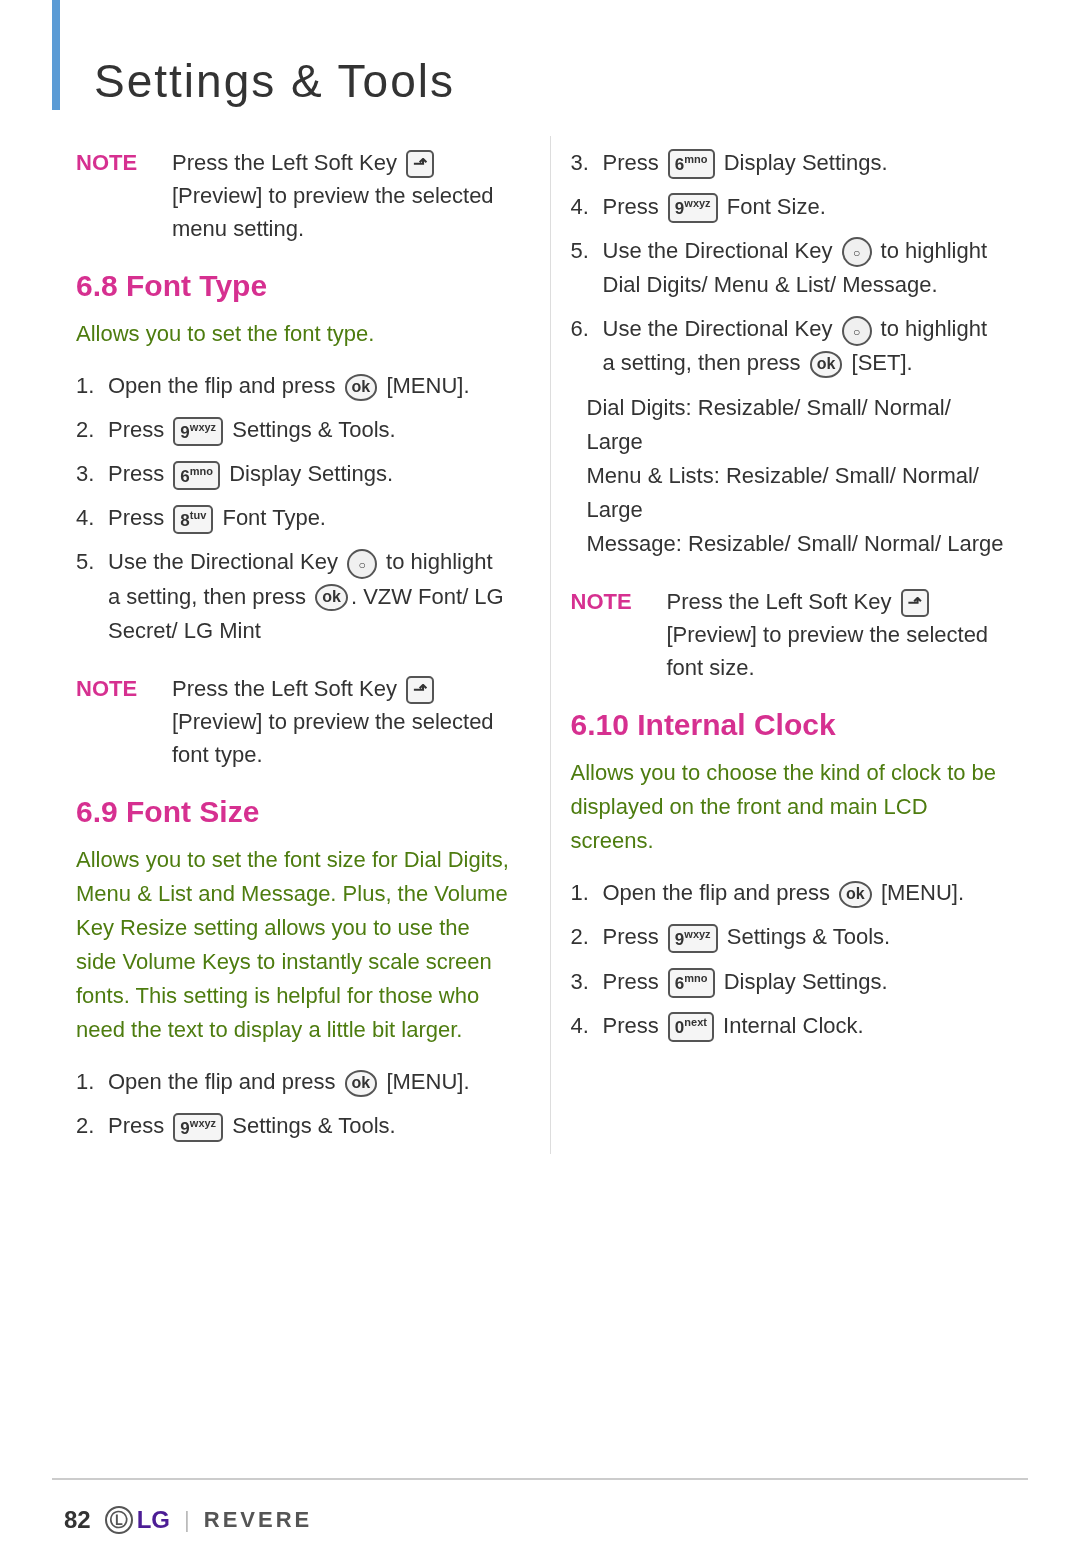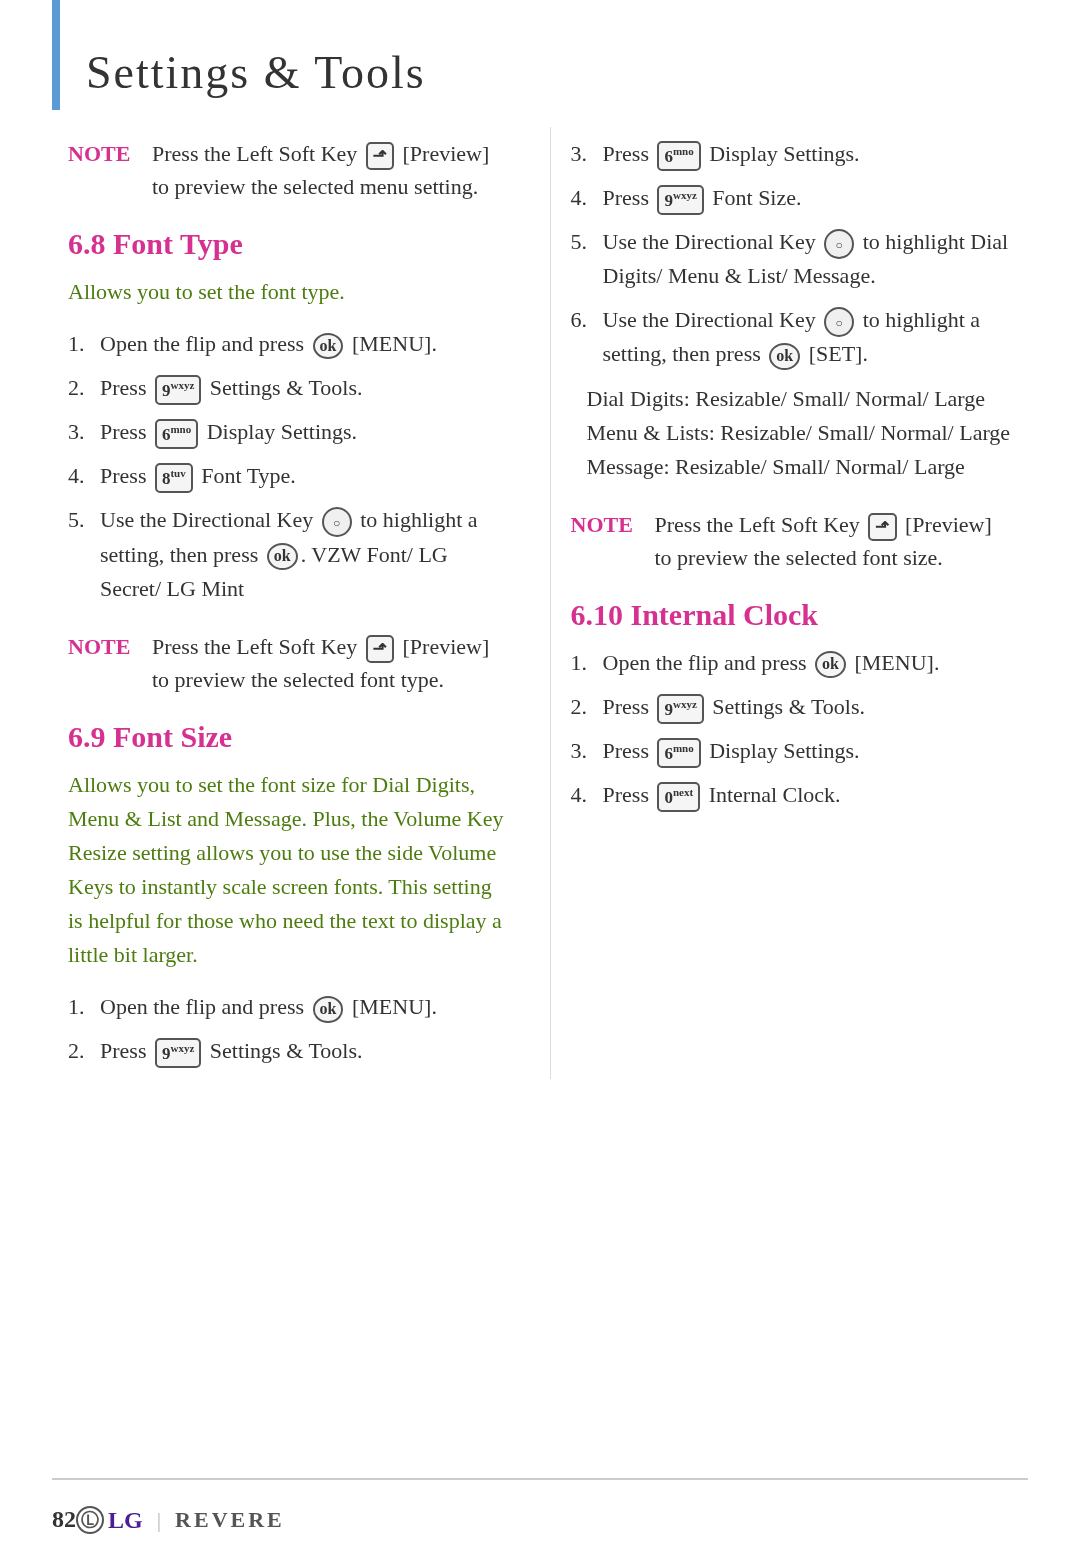--- a/index.html
+++ b/index.html
@@ -10,22 +10,21 @@
       min-height: 1552px;
       position: relative;
       overflow: hidden;
     }
 
     .page {
       width: 1080px;
       min-height: 1552px;
       background: #fff;
       position: relative;
-      padding: 8px;
-      font-family: Liberation Serif, serif;
+      padding: 16px;
     }
 
     
     .accent-bar {
       position: absolute;
       left: 52px;
       top: 0;
       width: 8px;
       height: 110px;
       background: #5b9bd5;
@@ -55,21 +54,21 @@
     .right-col {
       flex: 1;
       padding-top: 10px;
       padding-left: 20px;
       border-left: 1px solid #ddd;
     }
 
     .note-block {
       display: flex;
       flex-direction: row;
-      gap: 14px;
+      gap: 26px;
       margin-bottom: 22px;
       font-size: 22px;
       line-height: 1.5;
       color: #333;
     }
 
     .note-label {
       color: #d63090;
       font-weight: bold;
       font-size: 22px;
@@ -178,24 +177,25 @@
       bottom: 72px;
       left: 52px;
       right: 52px;
       height: 2px;
       background: #ccc;
     }
 
     .footer {
       position: absolute;
       bottom: 18px;
-      left: 52px;
+      left: 64px;
       right: 60px;
       display: flex;
       align-items: flex-start;
+      gap: 14px;
     }
 
     .footer-page {
       font-size: 24px;
       color: #333;
       font-weight: bold;
     }
 
     .footer-logo {
       display: flex;
@@ -329,20 +329,21 @@
       </div>
 
       <div class="note-block section-gap">
         <span class="note-label">NOTE</span>
         <span class="note-text">Press the Left Soft Key <span class="key-icon">⬏</span>
           [Preview] to preview the selected font size.</span>
       </div>
 
       <div class="section-gap">
         <div class="section-heading">6.10 Internal Clock</div>
+        <p class="section-desc">Allows you to choose the kind of clock to be displayed on the front and main LCD screens.</p>
 
         <div class="step">
           <span class="step-num">1.</span>
           <span class="step-content">Open the flip and press <span class="ok-icon">ok</span> [MENU].</span>
         </div>
         <div class="step">
           <span class="step-num">2.</span>
           <span class="step-content">Press <span class="key-icon">9<sup style="font-size:11px">wxyz</sup></span> Settings &amp; Tools.</span>
         </div>
         <div class="step">

